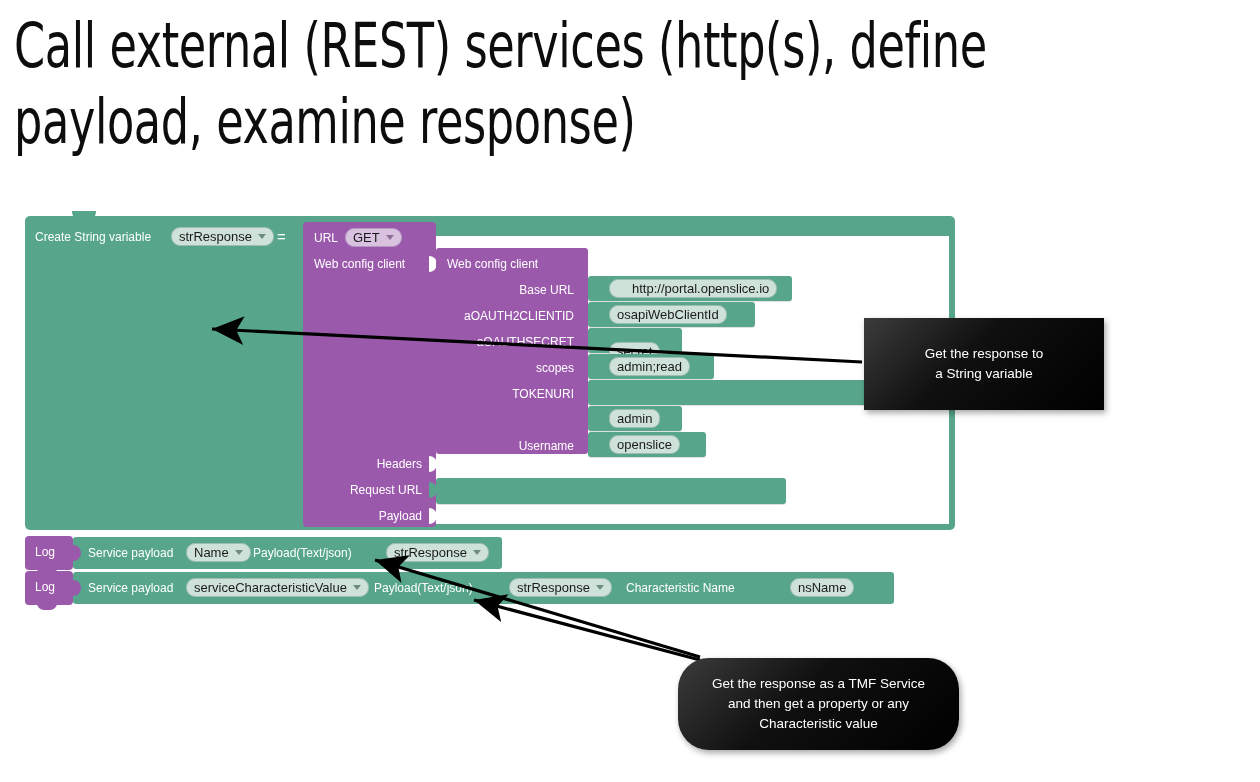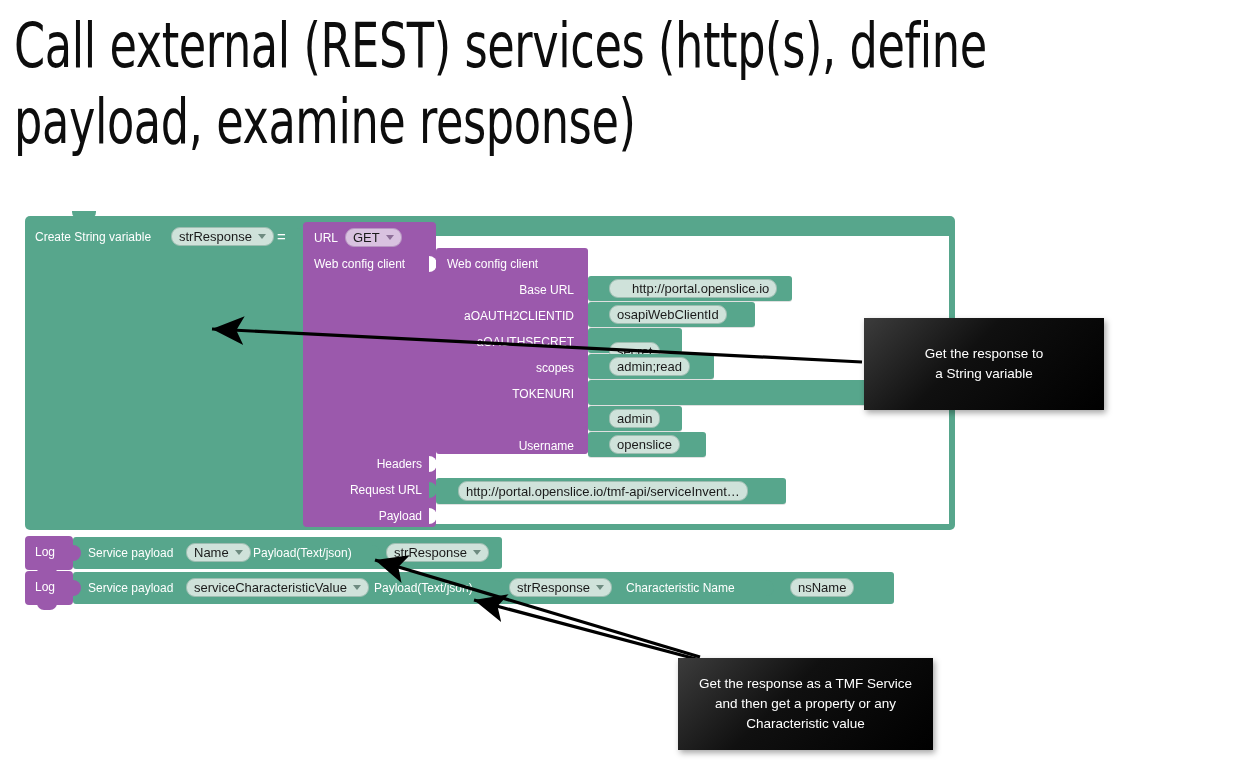--- a/index.html
+++ b/index.html
@@ -99,21 +99,21 @@
   
   .callout{
     position:absolute;color:#ffffff;text-align:center;
     font-size:13.5px;line-height:20px;
     display:flex;align-items:center;justify-content:center;
     background:linear-gradient(135deg,#3c3c3c 0%,#101010 42%,#000000 100%);
     box-shadow:2px 3px 6px rgba(0,0,0,.35);
     padding:8px 14px;box-sizing:border-box;white-space:pre-line;
   }
   #callout-string{left:864px;top:318px;width:240px;height:92px;}
-  #callout-tmf{left:678px;top:658px;width:255px;height:92px;}
+  #callout-tmf{left:678px;top:658px;width:281px;height:92px;border-radius:31px;}
 </style>
 </head>
 <body>
 
 <div id="slide-title">Call external (REST) services (http(s), define payload, examine response)</div>
 
 <div id="workspace">
 
   <div class="blk" id="create-var-block">
     <div id="create-var-notch"></div>
@@ -144,23 +144,20 @@
     <div class="socket white-socket" style="left:126px;top:234px;"></div>
 
     <span class="lbl" style="right:14px;top:260px;">Request URL</span>
     <div class="socket teal-socket" style="left:126px;top:260px;"></div>
 
     <span class="lbl" style="right:14px;top:286px;">Payload</span>
     <div class="socket white-socket" style="left:126px;top:286px;"></div>
   </div>
 
   <div class="plate" style="left:436px;top:478px;width:350px;height:26px;"></div>
-  <div class="chip" style="left:458px;top:481px;height:20px;">
-    <span>http://portal.openslice.io/tmf-api/serviceInvent…</span>
-  </div>
 
   <div class="blk" id="webcfg-block">
     <span class="lbl" style="left:11px;top:8px;">Web config client</span>
 
     <span class="lbl" style="right:14px;top:34px;">Base URL</span>
     <span class="lbl" style="right:14px;top:60px;">aOAUTH2CLIENTID</span>
     <span class="lbl" style="right:14px;top:86px;">aOAUTHSECRET</span>
     <span class="lbl" style="right:14px;top:112px;">scopes</span>
     <span class="lbl" style="right:14px;top:138px;">TOKENURI</span>
     <span class="lbl" style="right:30px;top:164px;margin-top:44px;">Username</span>

